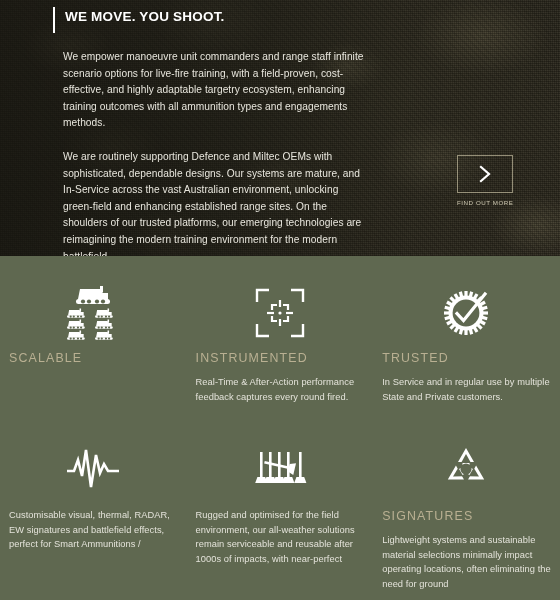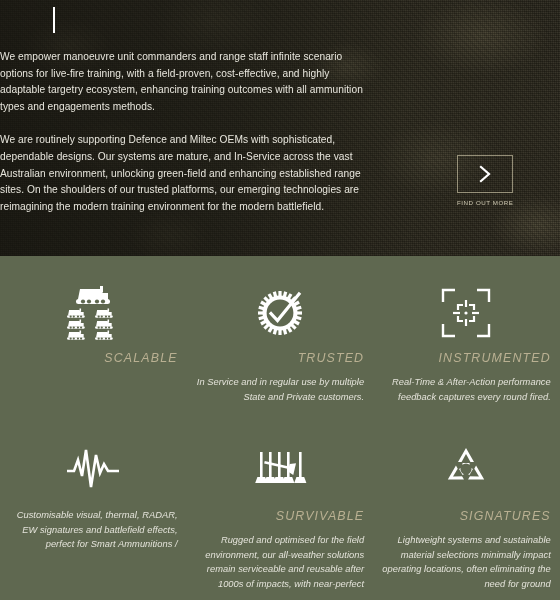--- a/index.html
+++ b/index.html
@@ -59,21 +59,21 @@
   .hero-title{
     color:#ffffff;
     font-size:13.5px;
     font-weight:bold;
     letter-spacing:.2px;
     line-height:17px;
     padding-top:1px;
     white-space:nowrap;
   }
 
-  .hero-body{ padding-top:16px; max-width:370px; }
+  .hero-body{ padding-left:63px; padding-top:16px; max-width:370px; }
   .hero-p{
     color:#e8e6dd;
     font-size:10.2px;
     line-height:16.6px;
     letter-spacing:.05px;
   }
   .hero-p + .hero-p{ margin-top:17px; }
 
   .cta{
     position:absolute;
@@ -104,22 +104,21 @@
     background:#5f6850;
     padding-top:26px;
   }
   .frow{
     display:flex;
     width:560px;
   }
   .card{
     width:186.6px;
     padding:0 9px;
-    text-align:right;
-    font-style:italic;
+    text-align:left;
   }
   .card-icon{
     height:62px;
     display:flex; align-items:center; justify-content:center;
   }
   .card-icon svg{ display:block; }
   .card-title{
     color:#b9b092;
     font-size:12.4px;
     letter-spacing:1.15px;
@@ -139,20 +138,21 @@
 </head>
 <body>
 
 <section class="hero">
   <div class="hero-photo"></div>
   <div class="hero-shade"></div>
 
   <div class="hero-inner">
     <div class="title-row">
       <div class="title-bar"></div>
+      <h1 class="hero-title">WE MOVE. YOU SHOOT.</h1>
     </div>
 
     <div class="hero-body">
       <p class="hero-p">We empower manoeuvre unit commanders and range staff infinite scenario options for live-fire training, with a field-proven, cost-effective, and highly adaptable targetry ecosystem, enhancing training outcomes with all ammunition types and engagements methods.</p>
       <p class="hero-p">We are routinely supporting Defence and Miltec OEMs with sophisticated, dependable designs. Our systems are mature, and In-Service across the vast Australian environment, unlocking green-field and enhancing established range sites. On the shoulders of our trusted platforms, our emerging technologies are reimagining the modern training environment for the modern battlefield.</p>
     </div>
   </div>
 
   <div class="cta">
     <div class="cta-box">
@@ -234,20 +234,45 @@
               <rect x="2" y="12" width="34" height="5" rx="2.5"></rect>
               <circle cx="9" cy="14.5" r="2.1" fill="#5f6850"></circle>
                 <circle cx="15" cy="14.5" r="2.1" fill="#5f6850"></circle>
               <circle cx="23" cy="14.5" r="2.1" fill="#5f6850"></circle>
                 <circle cx="29" cy="14.5" r="2.1" fill="#5f6850"></circle>
             </g>
           </g>
         </svg>
       </div>
       <div class="card-title">SCALABLE</div>
+    </div>
+
+    <div class="card">
+      <div class="card-icon">
+        <svg width="50" height="50" viewBox="0 0 50 50" fill="none" stroke="#ffffff">
+
+          <path d="M2 14 V2 H14" stroke-width="2.4"></path>
+          <path d="M36 2 H48 V14" stroke-width="2.4"></path>
+          <path d="M48 36 V48 H36" stroke-width="2.4"></path>
+          <path d="M14 48 H2 V36" stroke-width="2.4"></path>
+
+          <path d="M17 22 V17 H22" stroke-width="2.2"></path>
+          <path d="M28 17 H33 V22" stroke-width="2.2"></path>
+          <path d="M33 28 V33 H28" stroke-width="2.2"></path>
+          <path d="M22 33 H17 V28" stroke-width="2.2"></path>
+
+          <path d="M25 12 V19" stroke-width="2.2"></path>
+          <path d="M25 31 V38" stroke-width="2.2"></path>
+          <path d="M12 25 H19" stroke-width="2.2"></path>
+          <path d="M31 25 H38" stroke-width="2.2"></path>
+          <circle cx="25" cy="25" r="1.6" fill="#ffffff" stroke="none"></circle>
+        </svg>
+      </div>
+      <div class="card-title">INSTRUMENTED</div>
+      <div class="card-desc">Real-Time &amp; After-Action performance feedback captures every round fired.</div>
     </div>
 
     <div class="card">
       <div class="card-icon">
         <svg width="50" height="50" viewBox="0 0 50 50">
           <g fill="#ffffff">
             <circle cx="25" cy="25" r="17.5"></circle>
             <g>
               <rect x="23.4" y="3" width="3.2" height="6"></rect>
               <rect x="23.4" y="41" width="3.2" height="6"></rect>
@@ -276,45 +301,20 @@
             </g>
           </g>
           <circle cx="25" cy="25" r="13.4" fill="#5f6850"></circle>
           <path d="M16 25.5 L22.5 32.5 L44 6" stroke="#ffffff" stroke-width="3.2" fill="none" stroke-linecap="square"></path>
         </svg>
       </div>
       <div class="card-title">TRUSTED</div>
       <div class="card-desc">In Service and in regular use by multiple State and Private customers.</div>
     </div>
 
-    <div class="card">
-      <div class="card-icon">
-        <svg width="50" height="50" viewBox="0 0 50 50" fill="none" stroke="#ffffff">
-
-          <path d="M2 14 V2 H14" stroke-width="2.4"></path>
-          <path d="M36 2 H48 V14" stroke-width="2.4"></path>
-          <path d="M48 36 V48 H36" stroke-width="2.4"></path>
-          <path d="M14 48 H2 V36" stroke-width="2.4"></path>
-
-          <path d="M17 22 V17 H22" stroke-width="2.2"></path>
-          <path d="M28 17 H33 V22" stroke-width="2.2"></path>
-          <path d="M33 28 V33 H28" stroke-width="2.2"></path>
-          <path d="M22 33 H17 V28" stroke-width="2.2"></path>
-
-          <path d="M25 12 V19" stroke-width="2.2"></path>
-          <path d="M25 31 V38" stroke-width="2.2"></path>
-          <path d="M12 25 H19" stroke-width="2.2"></path>
-          <path d="M31 25 H38" stroke-width="2.2"></path>
-          <circle cx="25" cy="25" r="1.6" fill="#ffffff" stroke="none"></circle>
-        </svg>
-      </div>
-      <div class="card-title">INSTRUMENTED</div>
-      <div class="card-desc">Real-Time &amp; After-Action performance feedback captures every round fired.</div>
-    </div>
-
   </div>
 
   <div class="frow second">
 
     <div class="card">
       <div class="card-icon">
         <svg width="56" height="46" viewBox="0 0 56 46" fill="none" stroke="#ffffff" stroke-width="2.6" stroke-linejoin="miter" stroke-linecap="butt">
           <path d="M2 25 H9 L13 14 L17 30 L21 4 L26 41 L31 9 L35 27 L39 18 L43 25 H54"></path>
         </svg>
       </div>
@@ -337,21 +337,20 @@
             <rect x="48" y="6" width="2.6" height="25"></rect>
               <path d="M45.4 31 h7.8 l2.2 6 h-12.2 z"></path>
           </g>
 
           <g transform="rotate(-77 30 20)">
             <rect x="28.7" y="3" width="2.6" height="25"></rect>
             <path d="M26.1 28 h7.8 l2.2 6 h-12.2 z"></path>
           </g>
         </svg>
       </div>
-      <div class="card-title">SURVIVABLE</div>
       <div class="card-desc">Rugged and optimised for the field environment, our all-weather solutions remain serviceable and reusable after 1000s of impacts, with near-perfect</div>
     </div>
 
     <div class="card">
       <div class="card-icon">
         <svg width="50" height="46" viewBox="0 0 50 46" fill="#ffffff">
           <g>
             <path d="M25 2 L33 16 L28.5 16 L28.5 21 L21.5 21 L21.5 16 L17 16 Z" transform="rotate(0 25 23)"></path>
             <path d="M25 2 L33 16 L28.5 16 L28.5 21 L21.5 21 L21.5 16 L17 16 Z" transform="rotate(120 25 23)"></path>
             <path d="M25 2 L33 16 L28.5 16 L28.5 21 L21.5 21 L21.5 16 L17 16 Z" transform="rotate(240 25 23)"></path>

